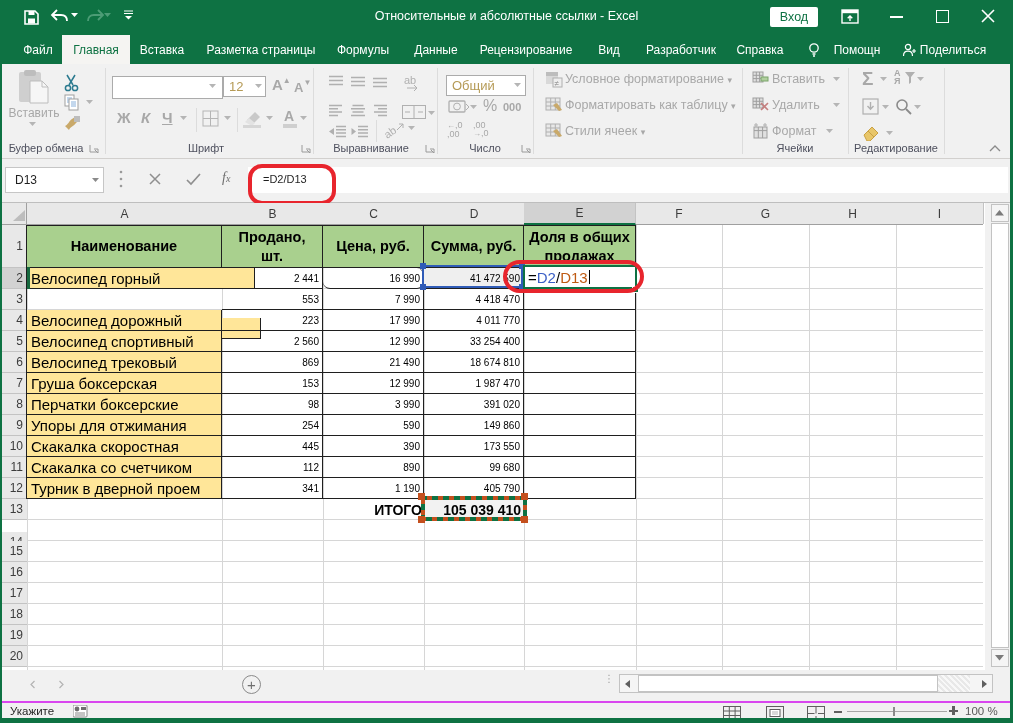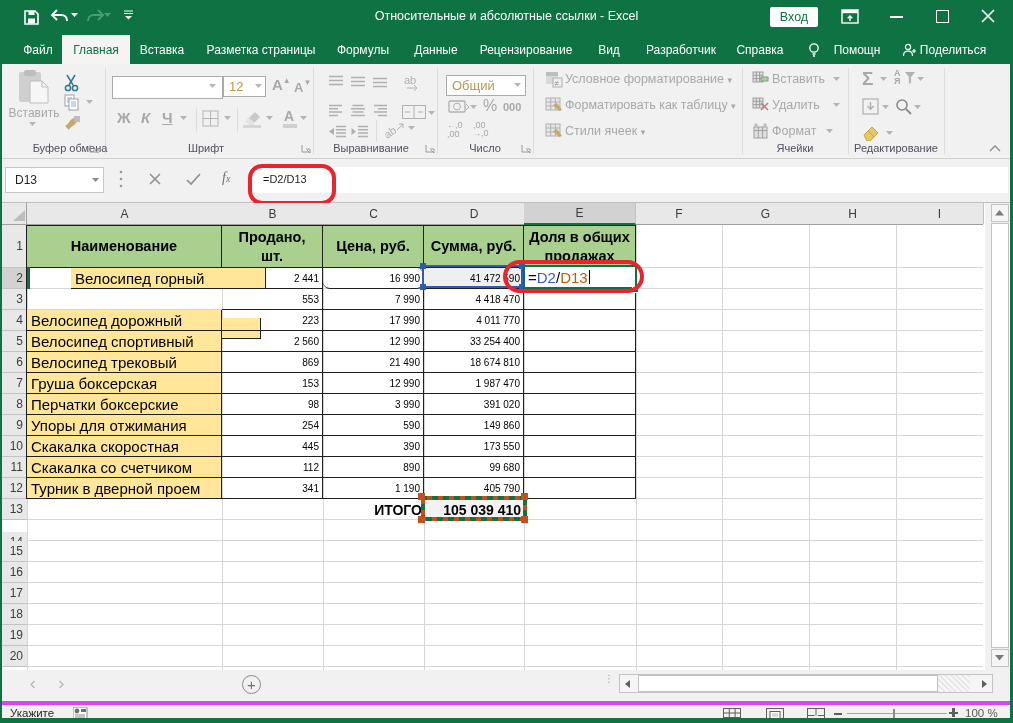--- a/index.html
+++ b/index.html
@@ -110,21 +110,21 @@
         <rect x="5" y="5" width="9" height="11" fill="#fff" stroke="#9f9f9f"></rect>
         <path d="M7 8h5M7 10h5M7 12h5" stroke="#7ba7d7" stroke-width="0.9"></path>
       </svg>
     <svg class="abs" style="left:86px;top:36px" width="8" height="5" viewBox="0 0 8 5">
         <path d="M0 0h7L3.5 4z" fill="#b5b5b5"></path>
       </svg>
     <svg class="abs" style="left:63px;top:52px" width="18" height="17" viewBox="0 0 18 17">
         <path d="M2 10c3-1 4-5 7-7l3-2 3 4-2 2c-2 3-6 4-7 7z" fill="#c9a96a"></path>
         <rect x="11" y="0" width="6" height="6" fill="#bdbdbd"></rect>
       </svg>
-    <div class="glabel" style="left:0;width:92px;padding-left:24px;">Буфер обмена</div>
+    <div class="glabel" style="left:0;width:92px;">Буфер обмена</div>
     <svg class="launcher" style="left:89px" width="10" height="10" viewBox="0 0 10 10">
         <path d="M1 1v7h7M5 5h4v4" fill="none" stroke="#9a9a9a"></path>
         <path d="M6 6l3 3" stroke="#9a9a9a"></path>
       </svg>
     
     <div class="abs" style="left:112px;top:12px;width:109px;height:21px;background:#fff;border:1px solid #ababab;"></div>
     <svg class="abs" style="left:209px;top:20px" width="8" height="5" viewBox="0 0 8 5">
         <path d="M0 0h7L3.5 4z" fill="#b5b5b5"></path>
       </svg>
     <div class="abs" style="left:223px;top:12px;width:43px;height:21px;background:#fff;border:1px solid #ababab;color:#b59a55;font-size:13px;padding:2px 0 0 5px;box-sizing:border-box;">12</div>
@@ -421,21 +421,21 @@
 
     <div id="table">
 
     <div class="abs" style="left:26px;top:225px;width:610px;height:1px;background:#1f1f1f;"></div>
     <div class="abs" style="left:26px;top:225px;width:1px;height:274px;background:#1f1f1f;"></div>
     <div class="cell ctr" style="left:27px;top:226px;width:195px;height:42px;background:#a9d08e;font-weight:bold;text-align:center;font-size:14.5px;line-height:19px;">Наименование</div>
     <div class="cell ctr" style="left:222px;top:226px;width:101px;height:42px;background:#a9d08e;font-weight:bold;text-align:center;font-size:14.5px;line-height:19px;">Продано,<br>шт.</div>
     <div class="cell ctr" style="left:323px;top:226px;width:101px;height:42px;background:#a9d08e;font-weight:bold;text-align:center;font-size:14.5px;line-height:19px;">Цена, руб.</div>
     <div class="cell ctr" style="left:424px;top:226px;width:100px;height:42px;background:#a9d08e;font-weight:bold;text-align:center;font-size:14.5px;line-height:19px;">Сумма, руб.</div>
     <div class="cell ctr" style="left:524px;top:226px;width:112px;height:42px;background:#a9d08e;font-weight:bold;text-align:center;font-size:14.5px;line-height:19px;">Доля в общих<br>продажах</div>
-    <div class="cell txt" style="left:27px;top:268px;width:195px;height:21px;background:#ffe699;margin-left:44px;">Велосипед горный</div>
+    <div class="cell txt" style="left:27px;top:268px;width:228px;height:21px;background:#ffe699;">Велосипед горный</div>
     <div class="cell num" style="left:222px;top:268px;width:101px;height:21px;">2 441</div>
     <div class="cell num" style="left:323px;top:268px;width:101px;height:21px;border-radius:7px;">16 990</div>
     <div class="cell num" style="left:424px;top:268px;width:100px;height:21px;background:#efefef;">41 472 590</div>
     <div class="cell" style="left:524px;top:268px;width:112px;height:21px;"></div>
     <div class="cell txt" style="left:27px;top:289px;width:234px;height:21px;background:#ffe699;margin-top:29px;">Велосипед детский</div>
     <div class="cell num" style="left:222px;top:289px;width:101px;height:21px;">553</div>
     <div class="cell num" style="left:323px;top:289px;width:101px;height:21px;">7 990</div>
     <div class="cell num" style="left:424px;top:289px;width:100px;height:21px;">4 418 470</div>
     <div class="cell" style="left:524px;top:289px;width:112px;height:21px;"></div>
     <div class="cell txt" style="left:27px;top:310px;width:195px;height:21px;background:#ffe699;">Велосипед дорожный</div>
@@ -532,21 +532,21 @@
     <div class="abs" style="left:617px;top:4px;width:374px;height:19px;background:#f5f5f5;border:1px solid #c3c3c3;box-sizing:border-box;"></div>
     <svg class="abs" style="left:623px;top:10px" width="6" height="8" viewBox="0 0 6 8">
         <path d="M5 0 0 4l5 4z" fill="#5f5f5f"></path>
       </svg>
     <div class="abs" style="left:636px;top:5px;width:300px;height:17px;background:#fff;border:1px solid #c3c3c3;box-sizing:border-box;"></div>
     <div class="abs" style="left:936px;top:5px;width:32px;height:17px;background:repeating-linear-gradient(45deg,#e8e8e8 0 2px,#f8f8f8 2px 4px);"></div>
     <svg class="abs" style="left:979px;top:10px" width="6" height="8" viewBox="0 0 6 8">
         <path d="M1 0l5 4-5 4z" fill="#5f5f5f"></path>
       </svg>
   </div>
-  <div class="abs" id="statusbar" style="left:2px;top:701px;width:1008px;height:17px;background:#f1f1f1;border-top:4px solid #d946ef;">
+  <div class="abs" id="statusbar" style="left:2px;top:701px;width:1008px;height:17px;background:#f1f1f1;border-top:2px solid #d946ef;">
     <div class="abs" style="left:8px;top:2px;font-size:11.5px;color:#262626;">Укажите</div>
     <svg class="abs" style="left:71px;top:2px" width="15" height="13" viewBox="0 0 15 13">
         <rect x="0" y="0" width="14" height="12" rx="1" fill="#fff" stroke="#8a8a8a"></rect>
         <circle cx="4" cy="4" r="2.4" fill="#6f6f6f"></circle>
         <rect x="8" y="2" width="5" height="3" fill="#6f6f6f"></rect>
         <path d="M2 8h10M2 10h10" stroke="#8a8a8a"></path>
       </svg>
     <svg class="abs" style="left:721px;top:3px" width="19" height="14" viewBox="0 0 19 14">
         <rect x="0.5" y="0.5" width="17" height="13" fill="none" stroke="#5f5f5f"></rect>
         <path d="M0.5 5h17M0.5 9.5h17M6.3 0.5v13M12.1 0.5v13" stroke="#5f5f5f"></path>

